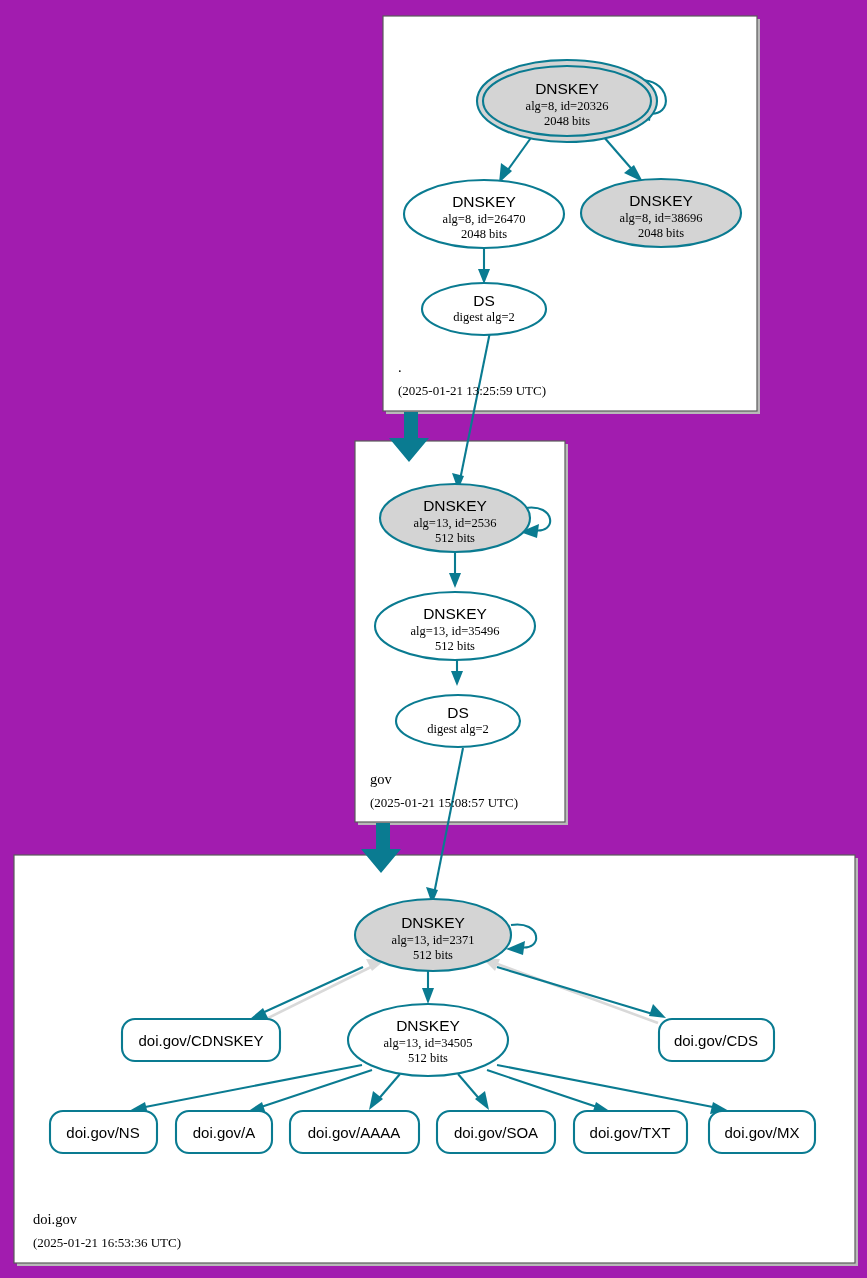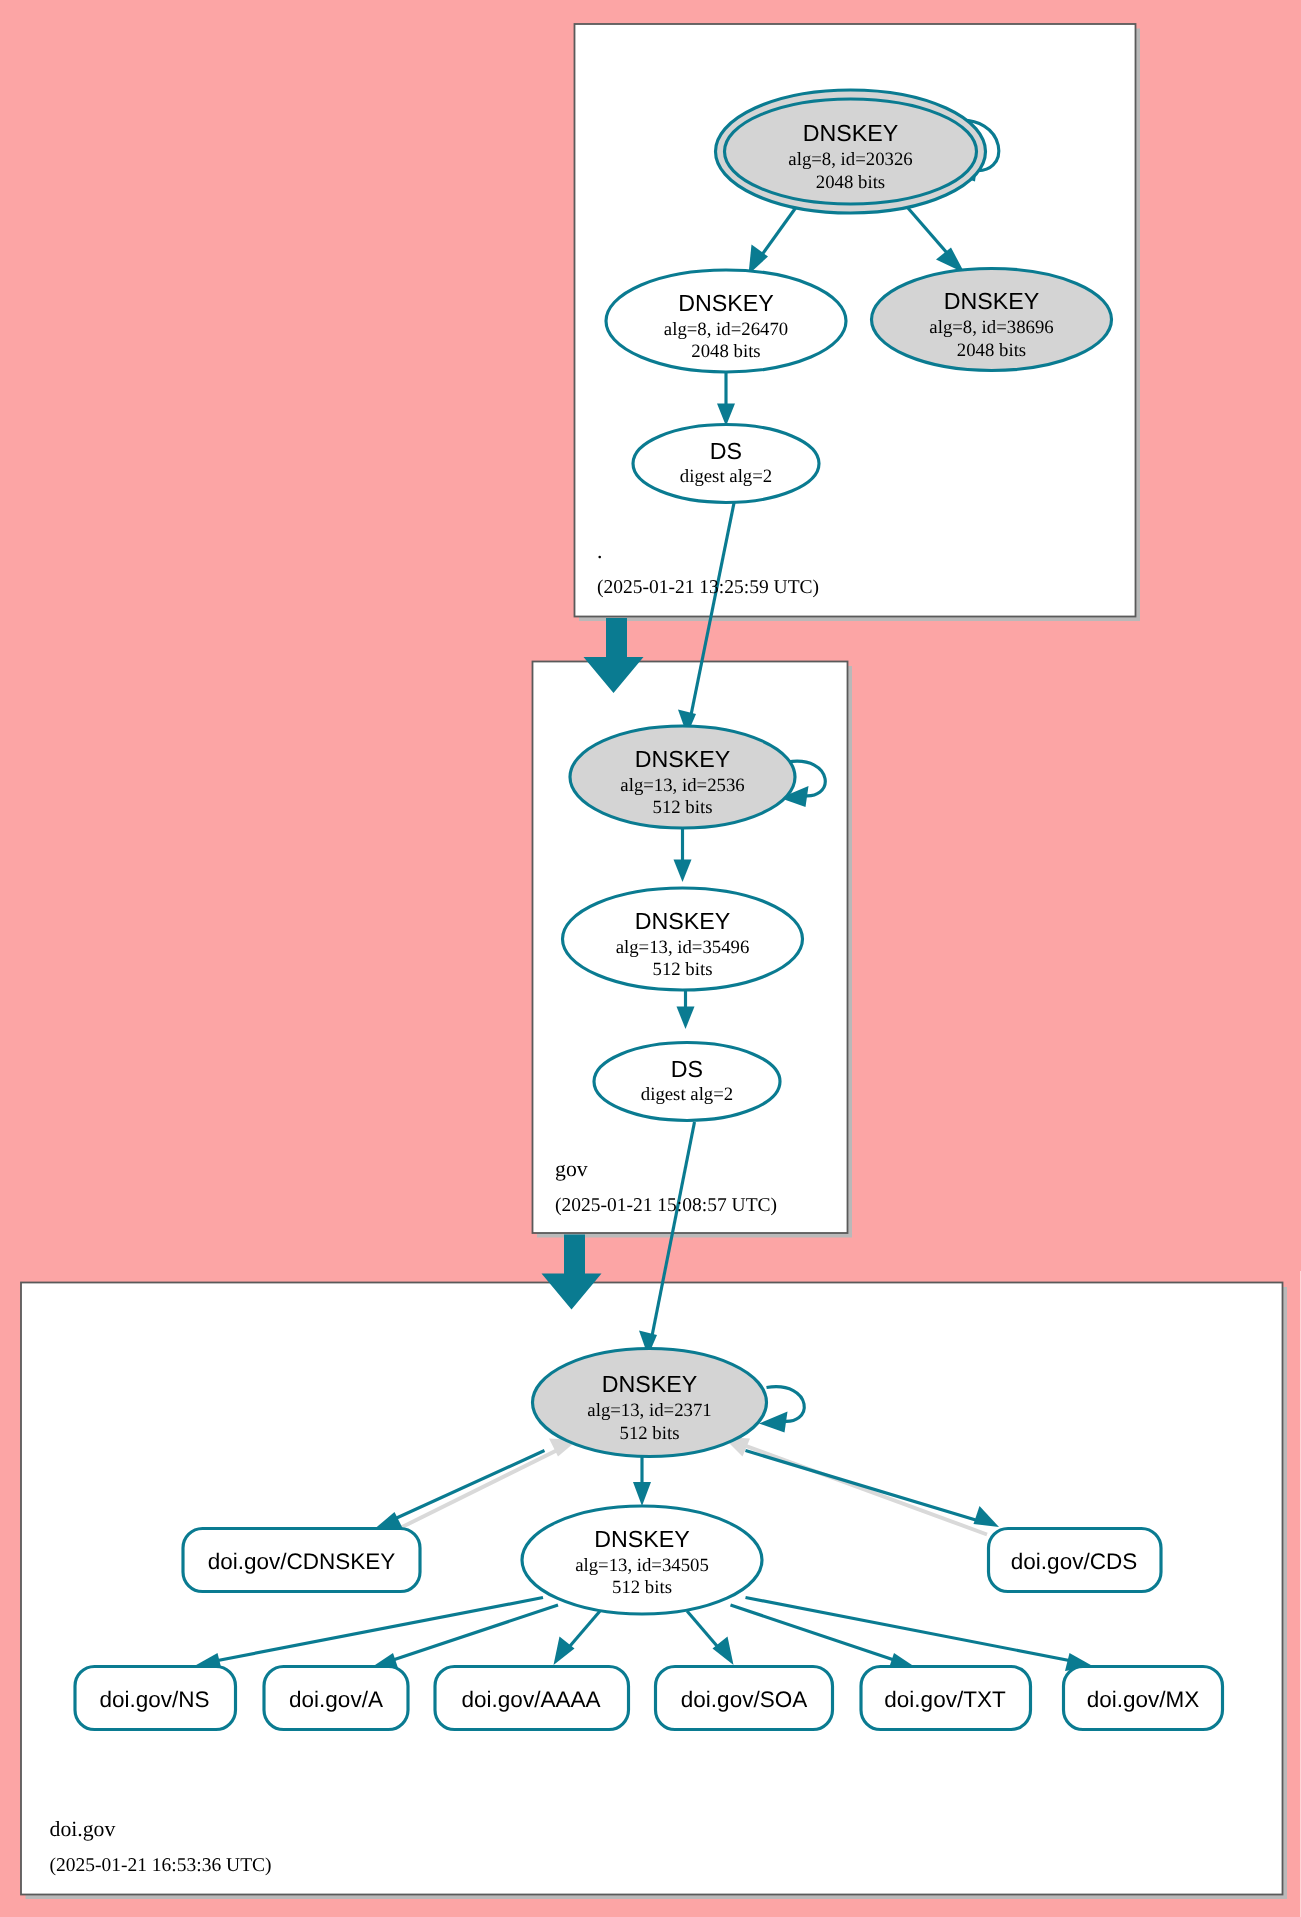--- a/index.html
+++ b/index.html
@@ -5,21 +5,21 @@
 <style>
   html, body {
     margin: 0;
     padding: 0;
     background: #ffffff;
   }
   #canvas {
     position: relative;
     width: 867px;
     height: 1278px;
-    background: #fca5a5;
+    background: #a21caf;
     font-family: "Liberation Sans", sans-serif;
     overflow: hidden;
   }
   svg#graph {
     position: absolute;
     left: 0;
     top: 0;
     width: 867px;
     height: 1278px;
   }

